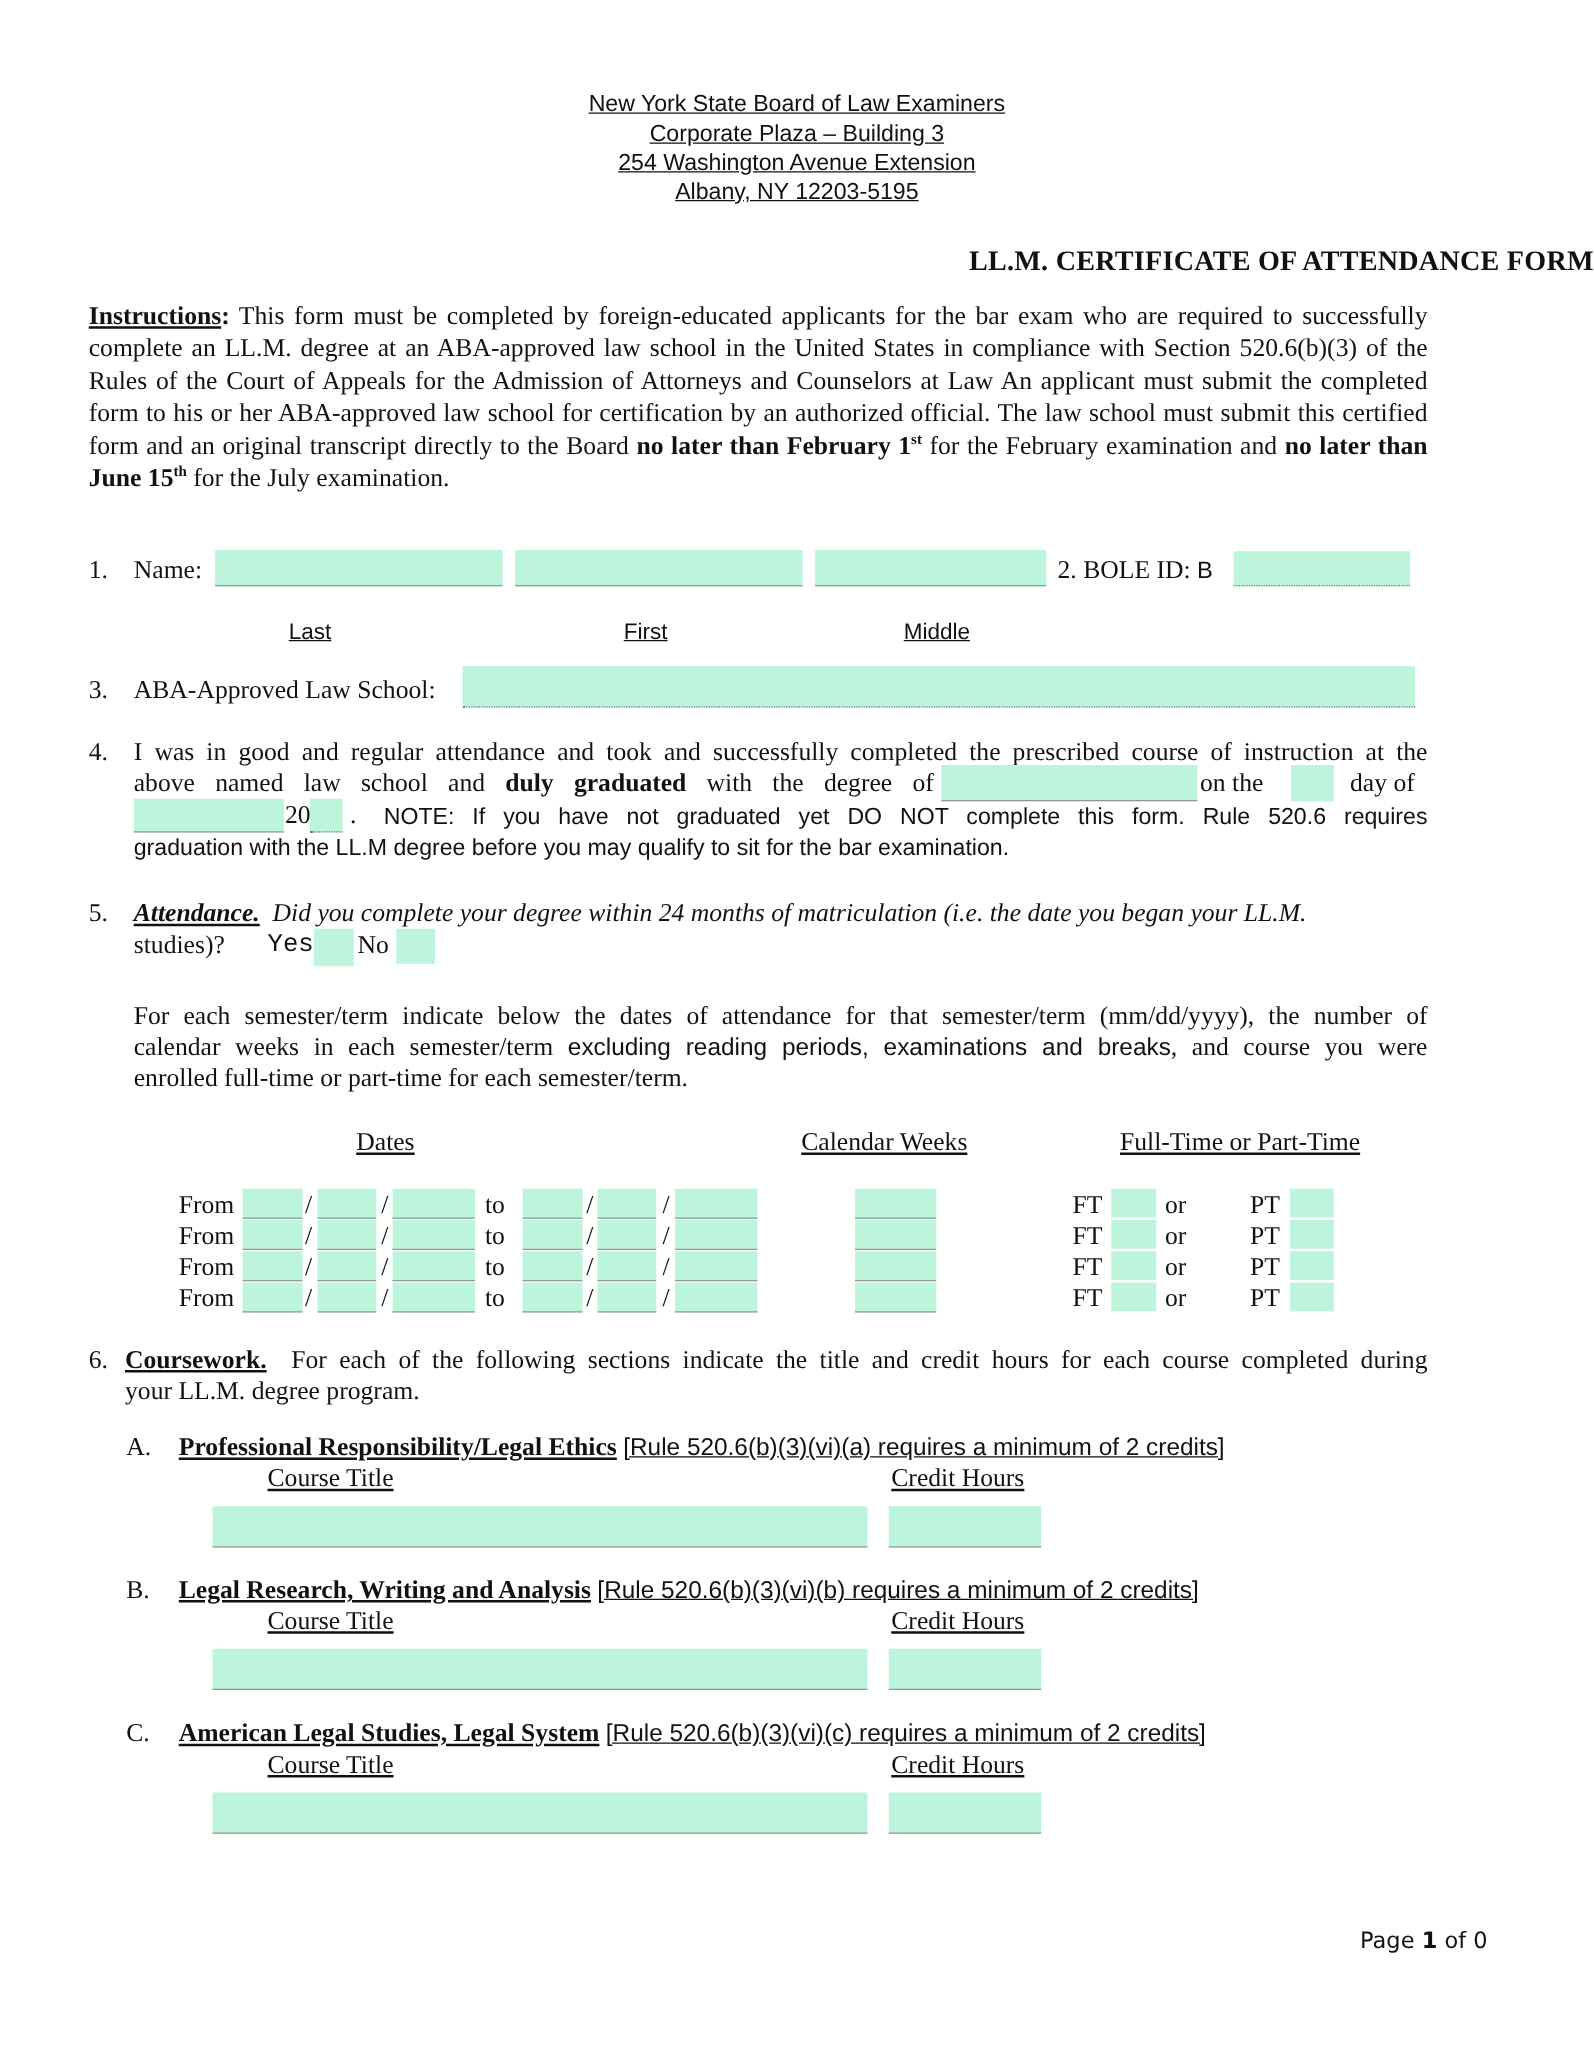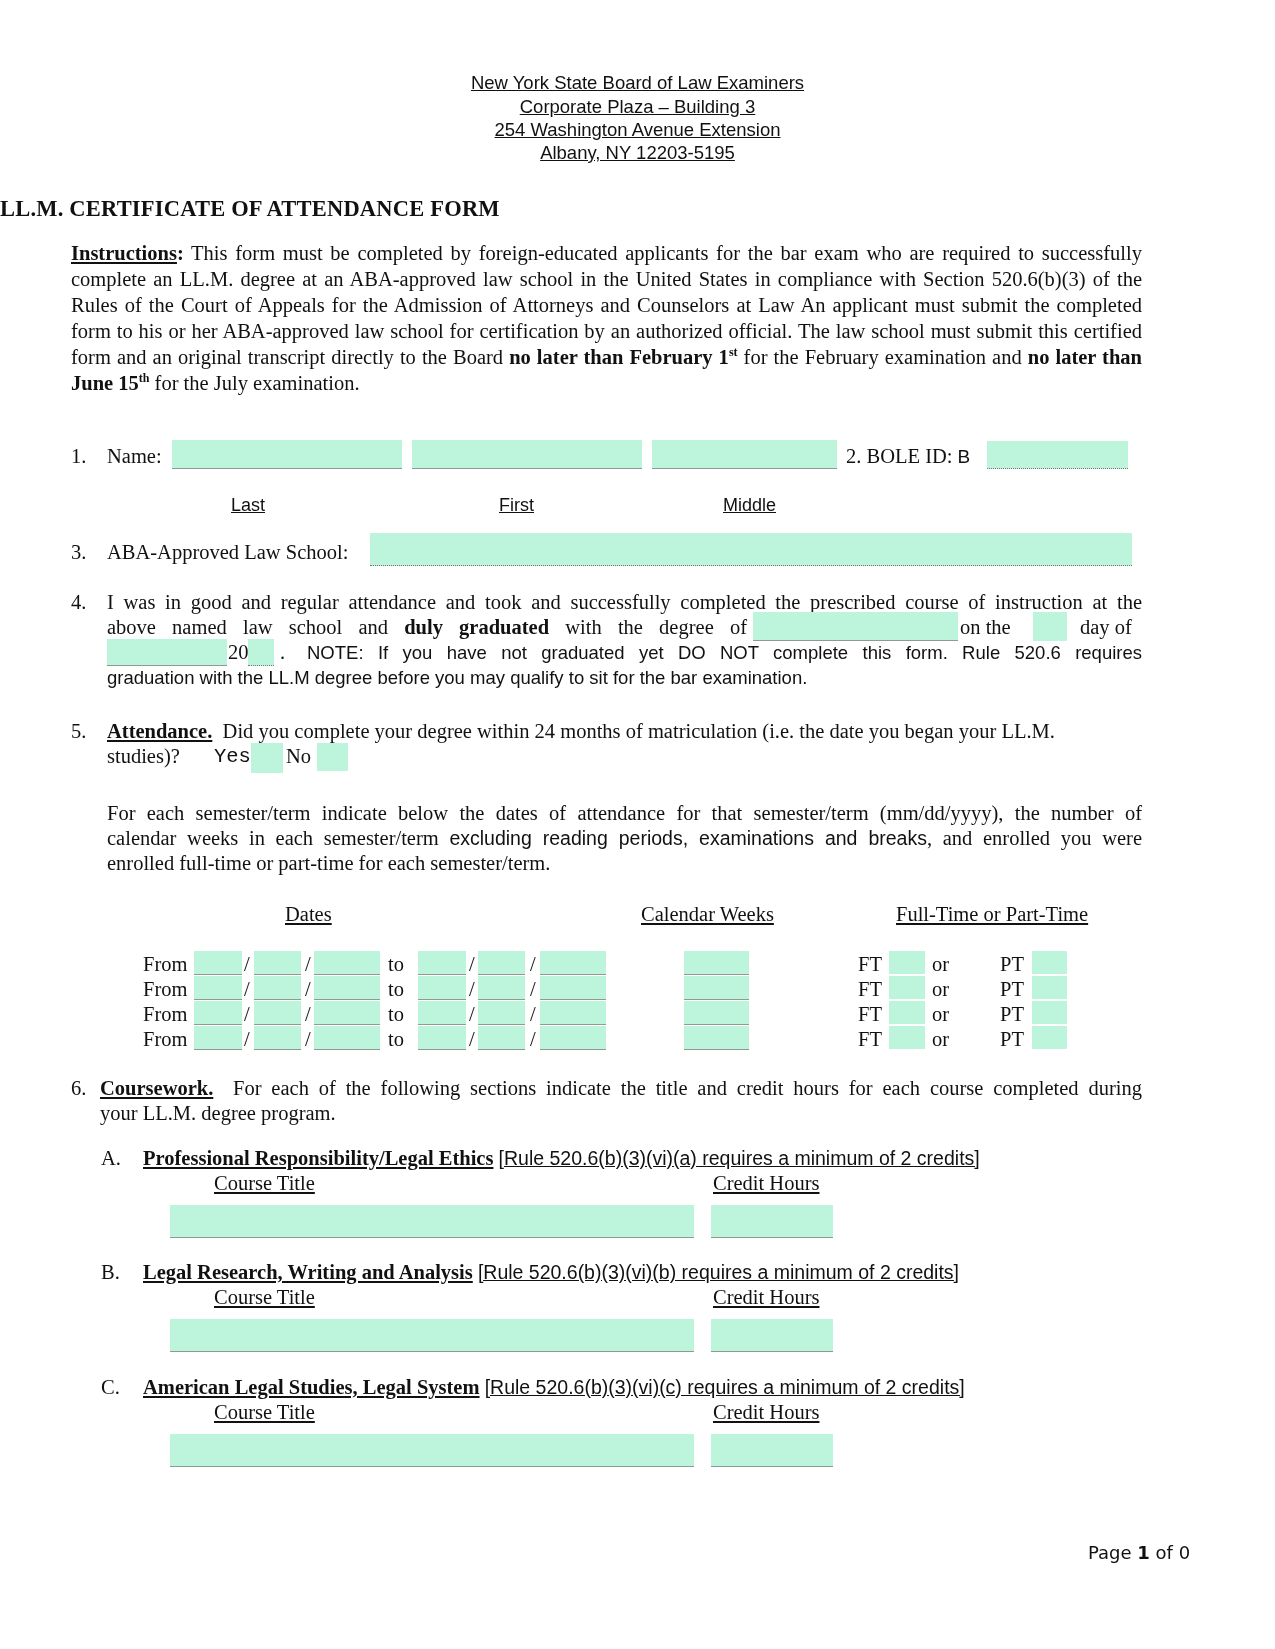--- a/index.html
+++ b/index.html
@@ -9,21 +9,21 @@
   .abs { position: absolute; }
   .field {
     position: absolute; background: #bcf5db; border: none; padding: 0; margin: 0;
     border-bottom: 1.5px solid #8f9a94; box-sizing: border-box; outline: none;
     font-family: "Liberation Serif", serif; font-size: 20px;
   }
   .field.dotted { border-bottom: 1px dotted #777; }
   .field.nobottom { border-bottom: none; }
 
   .header-line { position: absolute; left: 0; width: 1275px; text-align: center; font-size: 18.5px; text-decoration: underline; }
-  .title { position: absolute; left: 0; width: 1275px; text-align: left; top: 196px; font-size: 22.5px; font-weight: bold; letter-spacing: 0.2px; }
+  .title { position: absolute; left: 0; width: 1275px; text-align: right; top: 196px; font-size: 22.5px; font-weight: bold; letter-spacing: 0.2px; }
 
   .para { position: absolute; font-size: 20.5px; line-height: 26px; text-align: justify; }
   .para b { font-weight: bold; }
   .para sup { font-size: 12px; line-height: 0; }
   .lbl { position: absolute; font-size: 20.5px; white-space: nowrap; }
   .sublbl { position: absolute; font-size: 18px; white-space: nowrap; text-decoration: underline; }
   .u { text-decoration: underline; }
   .bu { font-weight: bold; text-decoration: underline; }
   .row { position: absolute; font-size: 20.5px; white-space: nowrap; }
   .note { font-family: "Liberation Sans", sans-serif; font-size: 18.5px; }
@@ -66,29 +66,29 @@
 <input class="field nobottom" style="left: 1033px; top: 612px; width: 34px; height: 29px;" value="">
 <div class="lbl" style="left:1080px; top:616px;">day of</div>
 <input class="field" style="left: 107px; top: 639px; width: 120px; height: 27px;" value="">
 <div class="lbl" style="left:228px; top:641px;">20</div>
 <input class="field dotted" style="left: 248px; top: 639px; width: 26px; height: 27px;" value="">
 <div class="lbl" style="left:280px; top:641px;">.</div>
 <div class="abs note" style="left:307px; top:642px; width:835px; text-align:justify; text-align-last:justify; white-space:nowrap;">NOTE: If you have not graduated yet DO NOT complete this form.  Rule 520.6 requires</div>
 <div class="abs note" style="left:107px; top:667px; white-space:nowrap;">graduation with the LL.M degree before you may qualify to sit for the bar examination.</div>
 
 <div class="lbl" style="left:71px; top:720px;">5.</div>
-<div class="lbl" style="left:107px; top:720px; width:1035px;"><span class="bu">Attendance.</span>&nbsp; <span>Did you complete your degree within 24 months of matriculation (i.e. the date you began your LL.M.</span></div>
+<div class="lbl" style="left:107px; top:720px; width:1035px;font-style:italic;"><span class="bu">Attendance.</span>&nbsp; <span>Did you complete your degree within 24 months of matriculation (i.e. the date you began your LL.M.</span></div>
 <div class="lbl" style="left:107px; top:745px;">studies)?</div>
 <div class="lbl" style="left:214px; top:745px;font-family:Liberation Mono, monospace;">Yes</div>
 <input class="field nobottom" style="left: 251px; top: 743px; width: 32px; height: 30px;">
 <div class="lbl" style="left:286px; top:745px;">No</div>
 <input class="field nobottom" style="left: 317px; top: 743px; width: 31px; height: 28px;">
 
 <div class="lbl" style="left:107px; top:802px; width:1035px; text-align:justify; text-align-last:justify;">For each semester/term indicate below the dates of attendance for that semester/term (mm/dd/yyyy), the number of</div>
-<div class="lbl" style="left:107px; top:827px; width:1035px; text-align:justify; text-align-last:justify;"><span>calendar weeks in each semester/term </span><span class="note" style="font-size:19.5px;">excluding reading periods, examinations and breaks</span><span>, and enrolled you were</span></div>
+<div class="lbl" style="left:107px; top:827px; width:1035px; text-align:justify; text-align-last:justify;"><span>calendar weeks in each semester/term </span><span class="note" style="font-size:19.5px;">excluding reading periods, examinations and breaks</span><span>, and course you were</span></div>
 <div class="lbl" style="left:107px; top:852px;">enrolled full-time or part-time for each semester/term.</div>
 
 <div class="lbl u" style="left:285px; top:903px;">Dates</div>
 <div class="lbl u" style="left:641px; top:903px;">Calendar Weeks</div>
 <div class="lbl u" style="left:856px; top:903px;margin-left:40px;">Full-Time or Part-Time</div>
 
 <div id="attendance-rows">
     <div class="row" style="left:143px; top:953px;">From</div>
     <input class="field" style="left: 194px; top: 951px; width: 48px; height: 24px;" value="">
     <div class="row" style="left:244px; top:953px;">/</div>

